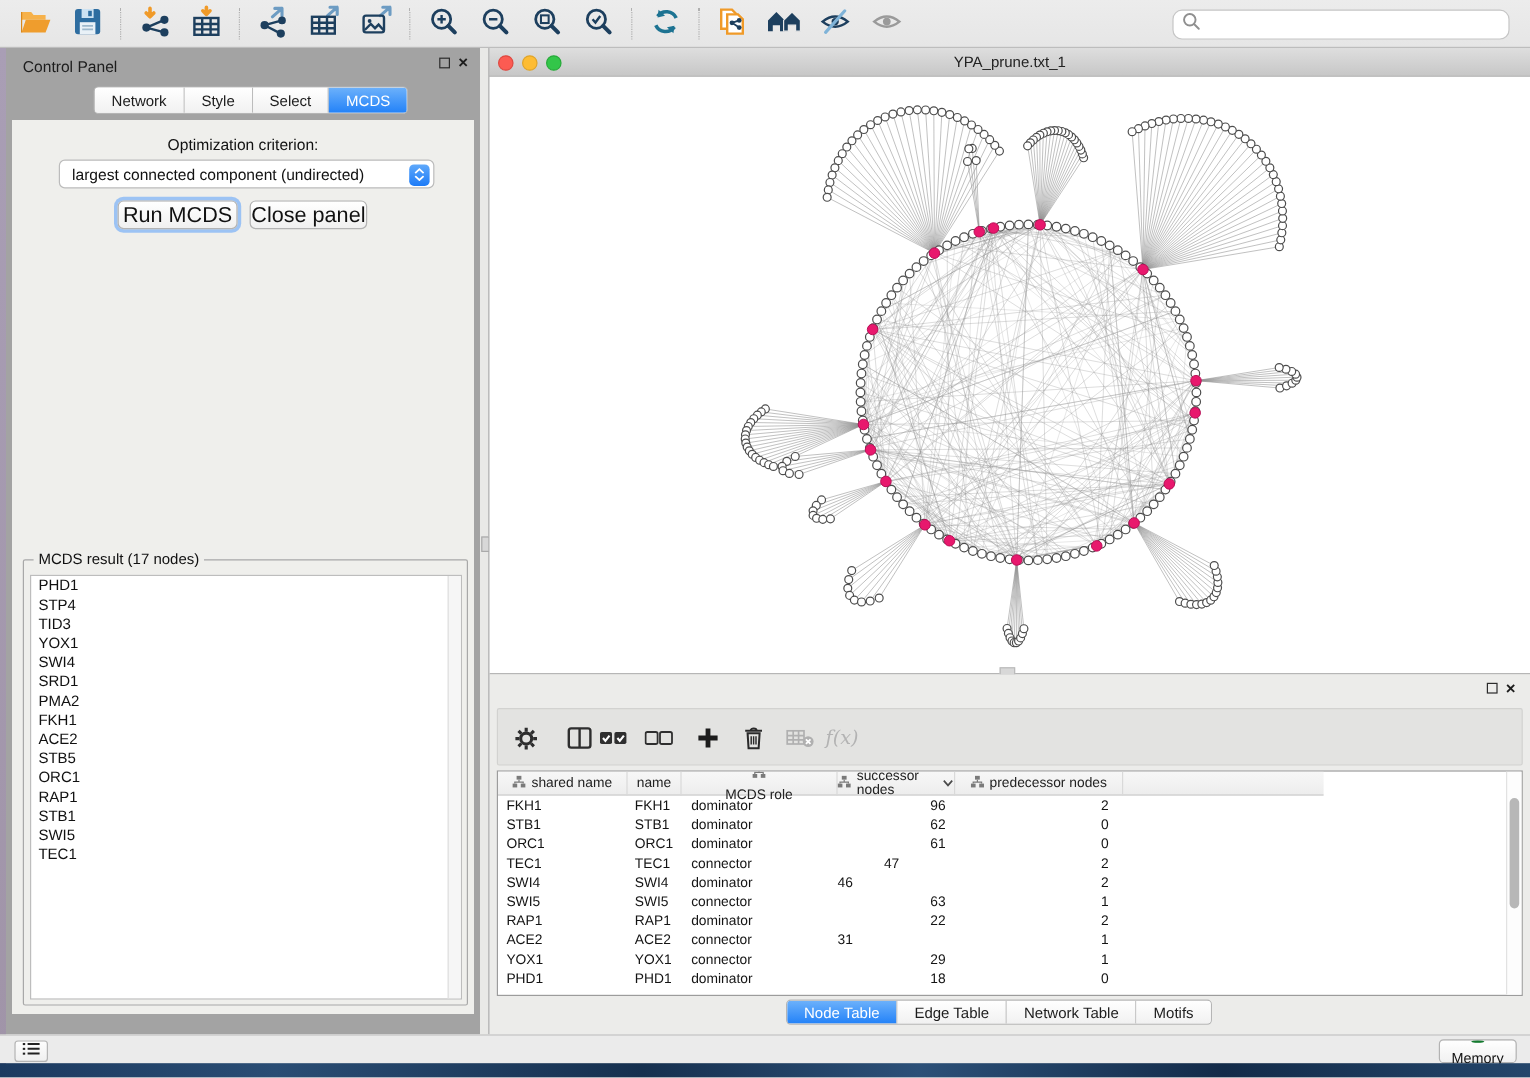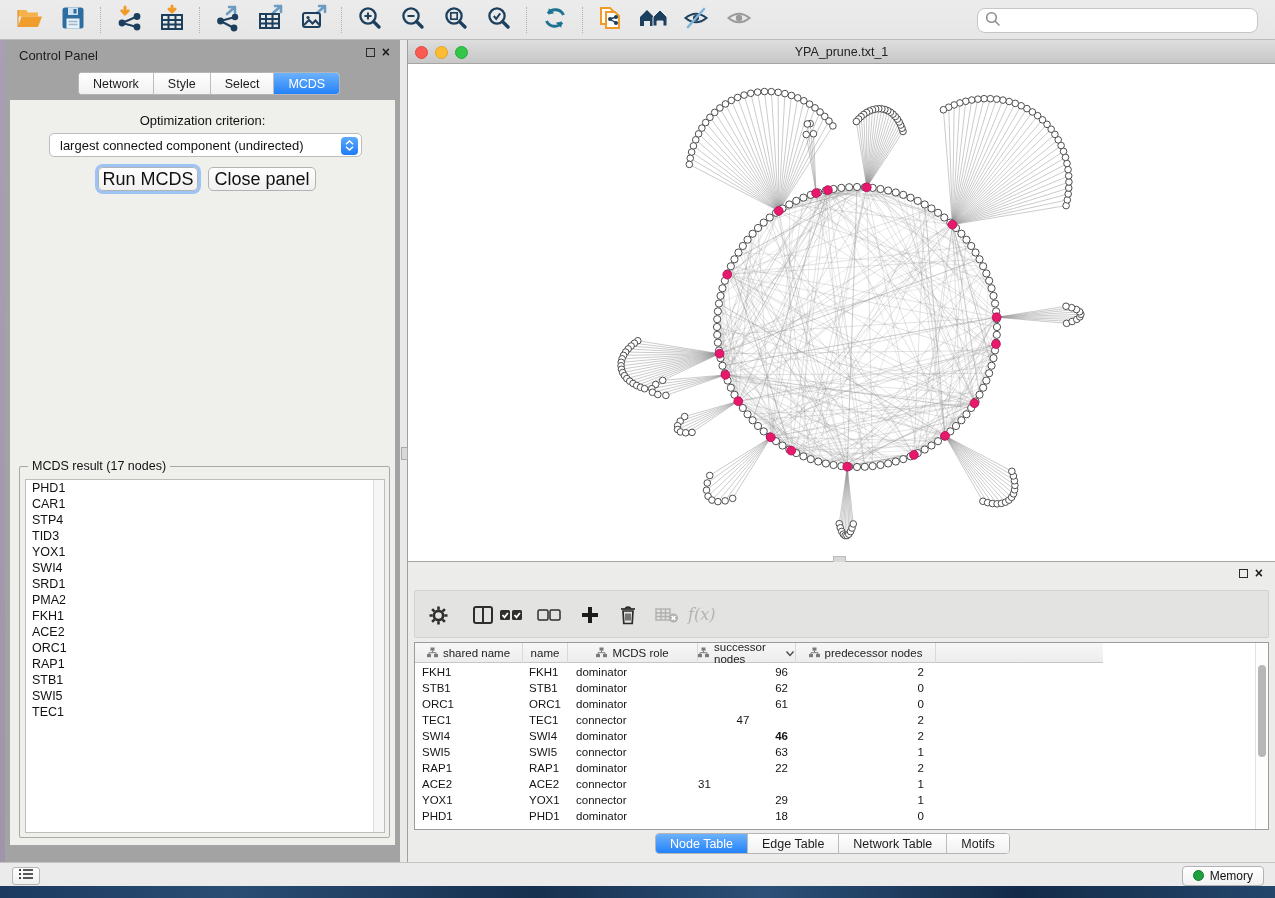--- a/index.html
+++ b/index.html
@@ -34,21 +34,21 @@
   #cp-body { left:5px; top:60px; width:385px; height:745px; background:#efefec; }
   #opt-label { width:100%; top:13px; text-align:center; font-size:13px; color:#111; }
   #criterion-select { left:39px; top:33px; width:313px; height:24px; background:#fff; border:1px solid #bcbcbc; border-radius:5px;
      display:flex; align-items:center; font-size:13px; color:#111; padding-left:10px; cursor:pointer; }
   #criterion-spinner { position:absolute; right:3px; top:2.5px; width:17px; height:18px; border-radius:4px;
      background:linear-gradient(#5fa9fb,#1d7bf7); display:flex; flex-direction:column; align-items:center; justify-content:center; gap:1px; }
   #criterion-spinner svg { display:block; }
   .push-btn { position:absolute; height:24px; background:linear-gradient(#ffffff,#f0f0f0); border:1px solid #b3b3b3; border-radius:5px;
      font-size:18px; color:#111; cursor:pointer; font-family:"Liberation Sans",sans-serif; }
   #run-btn { left:88px; top:67px; width:100px; box-shadow:0 0 0 3px rgba(100,165,250,.6); }
-  #closepanel-btn { left:198px; top:67px; width:108px; }
+  #closepanel-btn { left:198px; top:67px; width:98px; }
   #mcds-fieldset { left:9px; top:366px; width:371px; height:372px; border:1px solid #a8a8a8; border-radius:2px; background:#efefec; }
   #mcds-legend { position:absolute; left:8px; top:-8px; background:#efefec; padding:0 4px; font-size:12.5px; color:#111; }
   #mcds-listbox { position:absolute; left:5px; top:12px; width:360px; height:354px; background:#fff; border:1px solid #bdbdbd; overflow:hidden; }
   #mcds-scroll { position:absolute; right:0; top:0; width:11px; height:100%; background:#f6f6f6; border-left:1px solid #dedede; }
   .mcds-item { font-size:12.5px; line-height:16px; padding-left:6px; color:#111; cursor:default; }
 
   
   #v-splitter { left:400px; top:40px; width:8px; height:822px; background:#e9e9e7; border-right:1px solid #9f9f9f; }
   #v-handle { left:401px; top:447px; width:7px; height:13px; background:#d8d8d8; border:1px solid #aaa; cursor:col-resize; }
   #h-handle { left:833px; top:556px; width:13px; height:7px; background:#d8d8d8; border:1px solid #bbb; cursor:row-resize; }
@@ -71,21 +71,21 @@
   .nt-rows { position:absolute; left:0; top:21px; width:840px; }
   .nt-row { display:flex; height:16px; align-items:center; font-size:11.5px; color:#141414; cursor:default; }
   .nt-cell { overflow:hidden; white-space:nowrap; }
   #nt-scroll { position:absolute; right:0; top:0; width:13px; height:186px; background:#fdfdfd; border-left:1px solid #e2e2e2; }
   #nt-thumb { position:absolute; left:2px; top:22px; width:8px; height:92px; background:#b7b7b7; border-radius:5px; }
   #tp-tabs { left:247px; top:271px; height:21px; display:flex; border:1px solid #b5b5b5; border-radius:4px; overflow:hidden; background:#fff; }
 
   
   #status-bar { left:0; top:862px; width:1275px; height:24px; background:#ebebeb; border-top:1px solid #c4c4c4; }
   #menu-btn { left:12px; top:3.5px; width:28px; height:18px; background:linear-gradient(#fdfdfd,#f0f0f0); border:1px solid #b5b5b5; border-radius:3px; display:flex; align-items:center; justify-content:center; cursor:pointer; }
-  #memory-btn { right:11px; top:2.5px; height:20px; background:linear-gradient(#ffffff,#f1f1f1); border:1px solid #b3b3b3; border-radius:4px; display:flex; align-items:center; gap:6px; padding:0 10px; font-size:12px; color:#111; cursor:pointer; }
+  #memory-btn { right:11px; top:2.5px; height:20px; background:linear-gradient(#ffffff,#f1f1f1); border:1px solid #b3b3b3; border-radius:4px; display:flex; align-items:center; gap:6px; padding:0 10px; font-size:12px; color:#111; cursor:pointer;flex-direction:column; }
   #memory-dot { width:11px; height:11px; border-radius:50%; background:#1da13f; border:1px solid #157a30; }
 </style>
 </head>
 <body>
 
 <div id="main-toolbar" class="abs">
     <button class="tb-btn">
       <span><svg width="28" height="24" viewBox="0 0 28 24">
           <path d="M2 4 h8 l2 2.5 h10 v4 H2 Z" fill="#f6b14a"></path>
           <path d="M2 21 L5.5 10.5 H26 L22 21 Z" fill="#ef9d2d"></path>
@@ -257,29 +257,29 @@
       </span>
     </div>
     <div id="opt-label" class="abs">Optimization criterion:</div>
     <button id="run-btn" class="push-btn">Run MCDS</button>
     <button id="closepanel-btn" class="push-btn">Close panel</button>
     <div id="mcds-fieldset" class="abs">
       <span id="mcds-legend">MCDS result (17 nodes)</span>
       <div id="mcds-listbox">
         <div id="mcds-items">
             <div class="mcds-item">PHD1</div>
-            <div class="mcds-item">CAR1</div>
             <div class="mcds-item">STP4</div>
             <div class="mcds-item">TID3</div>
             <div class="mcds-item">YOX1</div>
             <div class="mcds-item">SWI4</div>
             <div class="mcds-item">SRD1</div>
             <div class="mcds-item">PMA2</div>
             <div class="mcds-item">FKH1</div>
             <div class="mcds-item">ACE2</div>
+            <div class="mcds-item">STB5</div>
             <div class="mcds-item">ORC1</div>
             <div class="mcds-item">RAP1</div>
             <div class="mcds-item">STB1</div>
             <div class="mcds-item">SWI5</div>
             <div class="mcds-item">TEC1</div>
           </div>
         <div id="mcds-scroll"></div>
       </div>
     </div>
   </div>
@@ -1152,21 +1152,21 @@
                 <rect x="0" y="7" width="4" height="3.2"></rect>
                 <rect x="7" y="7" width="4" height="3.2"></rect>
               </g>
               <path d="M5.5 3.7 v2 M2 7 v-1.3 h7 V7" stroke="#7a7a7a" fill="none"></path>
             </svg></span>
           <span>shared name</span>
         </div>
         <div class="nt-hcell" style="width: 45px;">
           <span>name</span>
         </div>
-        <div class="nt-hcell" style="width: 130px;">
+        <div class="nt-hcell" style="width: 130px; flex-direction: column;">
           <span><svg width="11" height="11" viewBox="0 0 11 11">
               <g fill="#7a7a7a">
                 <rect x="3.5" y="0.5" width="4" height="3.2"></rect>
                 <rect x="0" y="7" width="4" height="3.2"></rect>
                 <rect x="7" y="7" width="4" height="3.2"></rect>
               </g>
               <path d="M5.5 3.7 v2 M2 7 v-1.3 h7 V7" stroke="#7a7a7a" fill="none"></path>
             </svg></span>
           <span>MCDS role</span>
         </div>
@@ -1223,21 +1223,21 @@
           <div class="nt-cell" style="width: 108px; padding-left: 7px; text-align: left;">TEC1</div>
           <div class="nt-cell" style="width: 45px; padding-left: 6px; text-align: left;">TEC1</div>
           <div class="nt-cell" style="width: 130px; padding-left: 8px; text-align: left;">connector</div>
           <div class="nt-cell" style="width: 98px; text-align: center; padding-right: 8px;">47</div>
           <div class="nt-cell" style="width: 140px; text-align: right; padding-right: 12px;">2</div>
         </div>
         <div class="nt-row">
           <div class="nt-cell" style="width: 108px; padding-left: 7px; text-align: left;">SWI4</div>
           <div class="nt-cell" style="width: 45px; padding-left: 6px; text-align: left;">SWI4</div>
           <div class="nt-cell" style="width: 130px; padding-left: 8px; text-align: left;">dominator</div>
-          <div class="nt-cell" style="width: 98px; text-align: right; padding-right: 8px; font-weight: bold;">46</div>
+          <div class="nt-cell" style="width: 98px; padding-right: 8px;">46</div>
           <div class="nt-cell" style="width: 140px; text-align: right; padding-right: 12px;">2</div>
         </div>
         <div class="nt-row">
           <div class="nt-cell" style="width: 108px; padding-left: 7px; text-align: left;">SWI5</div>
           <div class="nt-cell" style="width: 45px; padding-left: 6px; text-align: left;">SWI5</div>
           <div class="nt-cell" style="width: 130px; padding-left: 8px; text-align: left;">connector</div>
           <div class="nt-cell" style="width: 98px; text-align: right; padding-right: 8px;">63</div>
           <div class="nt-cell" style="width: 140px; text-align: right; padding-right: 12px;">1</div>
         </div>
         <div class="nt-row">

